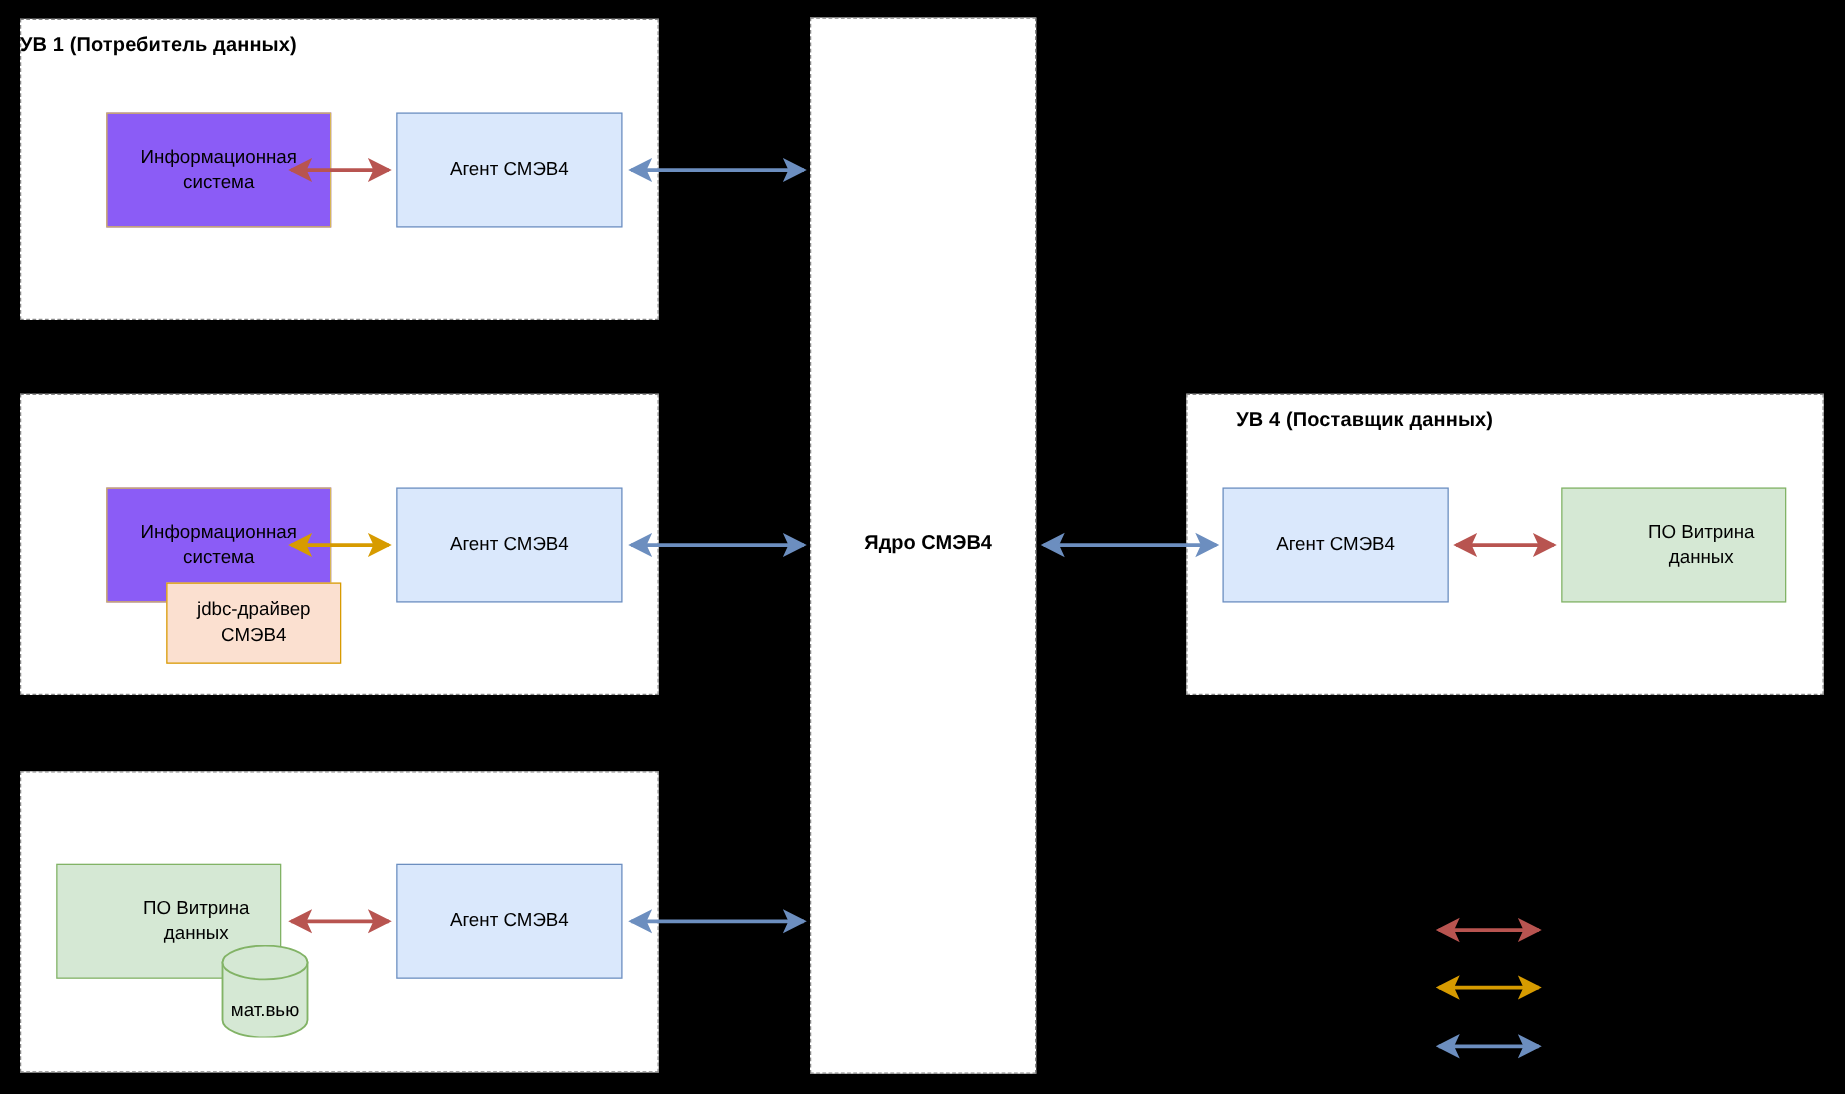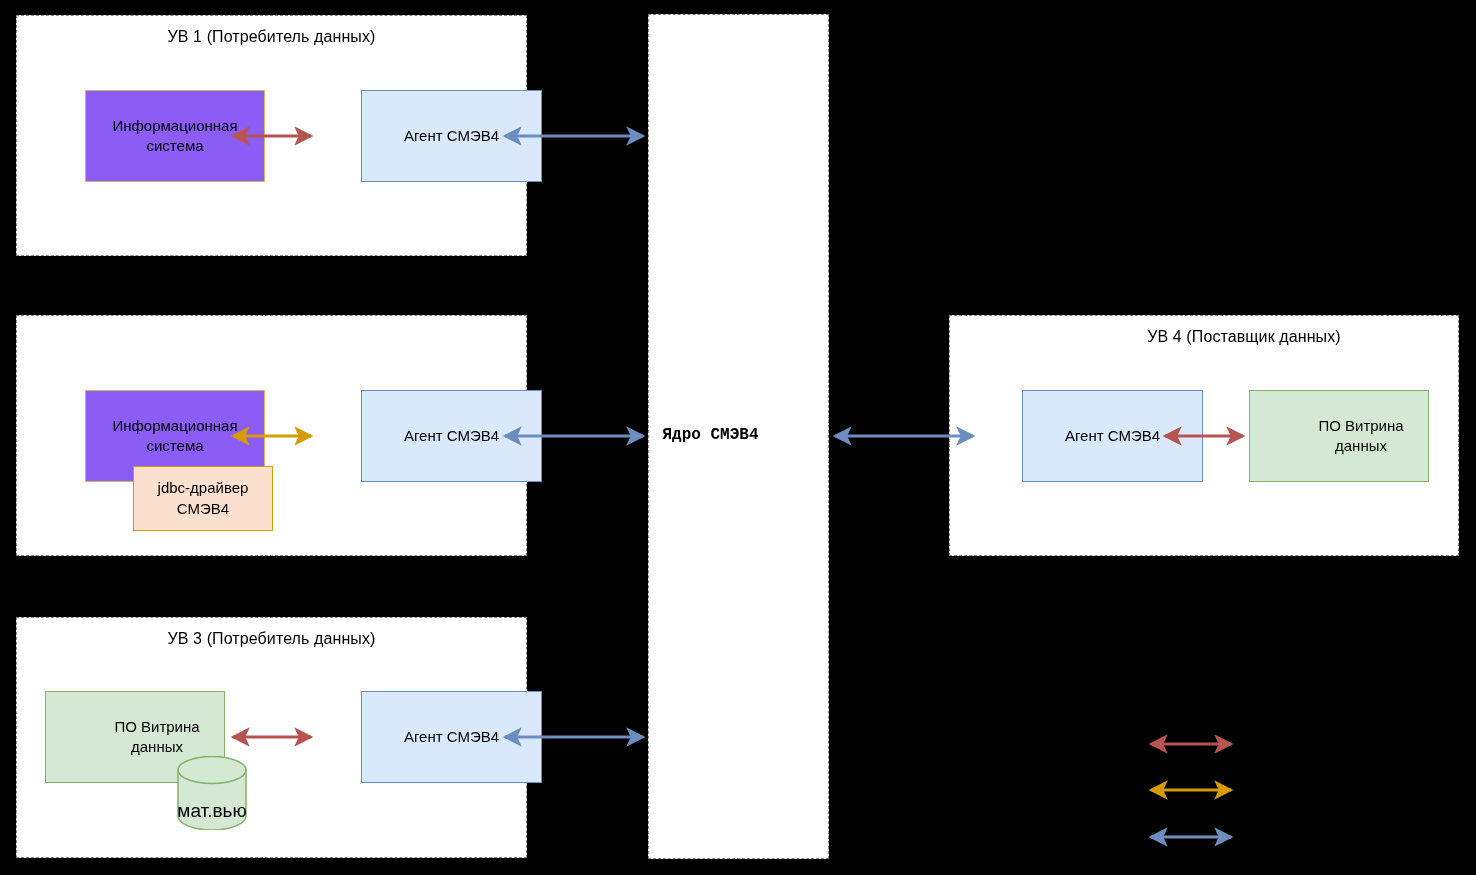--- a/index.html
+++ b/index.html
@@ -19,23 +19,22 @@
   .panel {
     position: absolute;
     background: #ffffff;
     border: 1.5px dashed #888888;
     box-sizing: border-box;
   }
   .panel-title {
     position: absolute;
     left: 0;
     right: 0;
-    text-align: center;
     font-size: 16px;
-    font-weight: normal;
+    font-weight: bold;
     color: #000000;
     letter-spacing: 0.1px;
   }
   
   .core-label {
     position: absolute;
     text-align: center;
     font-size: 16px;
     font-weight: bold;
     color: #000000;
@@ -59,35 +58,34 @@
     border: 1.5px solid #d6b656;
     margin-left: 40px;
   }
   .node.peach {
     background: #fbe0d0;
     border: 1.5px solid #d79b00;
   }
   .node.blue {
     background: #dae8fc;
     border: 1.5px solid #6c8ebf;
-    margin-left: 44px;
   }
   .node.green {
     background: #d5e8d4;
     border: 1.5px solid #82b366;
     padding-left: 48px;
   }
   
   .cylinder {
     position: absolute;
   }
   .cyl-label {
     position: absolute;
     text-align: center;
-    font-size: 19px;
+    font-size: 15px;
     color: #000000;
     white-space: nowrap;
   }
   
   .arrow {
     position: absolute;
     overflow: visible;
   }
   
   .legend {
@@ -116,21 +114,21 @@
       <marker id="mkBluR" markerWidth="7" markerHeight="7" refX="5.6" refY="3.5" orient="auto" markerUnits="strokeWidth">
         <path d="M0,0.25 L6.4,3.5 L0,6.75 L1.5,3.5 Z" fill="#6c8ebf"></path>
       </marker>
       <marker id="mkBluL" markerWidth="7" markerHeight="7" refX="5.6" refY="3.5" orient="auto-start-reverse" markerUnits="strokeWidth">
         <path d="M0,0.25 L6.4,3.5 L0,6.75 L1.5,3.5 Z" fill="#6c8ebf"></path>
       </marker>
     </defs>
   </svg>
 
   <div class="panel" style="left:648px; top:14px; width:181px; height:845px;"></div>
-  <div class="core-label" style="left:620px; top:426px; width:181px;font-family:Liberation Mono, monospace;">Ядро СМЭВ4</div>
+  <div class="core-label" style="left:652px; top:426px; width:181px;">Ядро СМЭВ4</div>
 
   <div class="panel" style="left:16px; top:15px; width:511px; height:241px;"></div>
   <div class="panel-title" style="left:16px; top:28px; width:511px;">УВ 1 (Потребитель данных)</div>
 
   <div class="node yellow" style="left:45px; top:90px; width:180px; height:92px;">
     <span>Информационная система</span>
   </div>
 
   <div class="node blue" style="left:317px; top:90px; width:181px; height:92px;">
     <span>Агент СМЭВ4</span>
@@ -160,21 +158,20 @@
 
   <svg class="arrow" style="left:226px; top:420px;" width="92" height="32" viewBox="0 0 92 32">
     <line x1="7" y1="16" x2="85" y2="16" stroke="#d79b00" stroke-width="3" marker-start="url(#mkOrgL)" marker-end="url(#mkOrgR)"></line>
   </svg>
 
   <svg class="arrow" style="left:498px; top:420px;" width="152" height="32" viewBox="0 0 152 32">
     <line x1="7" y1="16" x2="145" y2="16" stroke="#6c8ebf" stroke-width="3" marker-start="url(#mkBluL)" marker-end="url(#mkBluR)"></line>
   </svg>
 
   <div class="panel" style="left:16px; top:617px; width:511px; height:241px;"></div>
-  <div class="panel-title" style="left:16px; top:630px; width:511px;">УВ 3 (Потребитель данных)</div>
 
   <div class="node green" style="left:45px; top:691px; width:180px; height:92px;">
     <span>ПО Витрина данных</span>
   </div>
 
   <svg class="cylinder" style="left:176px; top:756px;" width="72" height="74" viewBox="0 0 72 74">
     <path d="M2,14 L2,60 A34,14 0 0 0 70,60 L70,14 Z" fill="#d5e8d4" stroke="#82b366" stroke-width="1.5"></path>
     <ellipse cx="36" cy="14" rx="34" ry="13.5" fill="#d5e8d4" stroke="#82b366" stroke-width="1.5"></ellipse>
   </svg>
   <div class="cyl-label" style="left:176px; top:800px; width:72px;">мат.вью</div>

